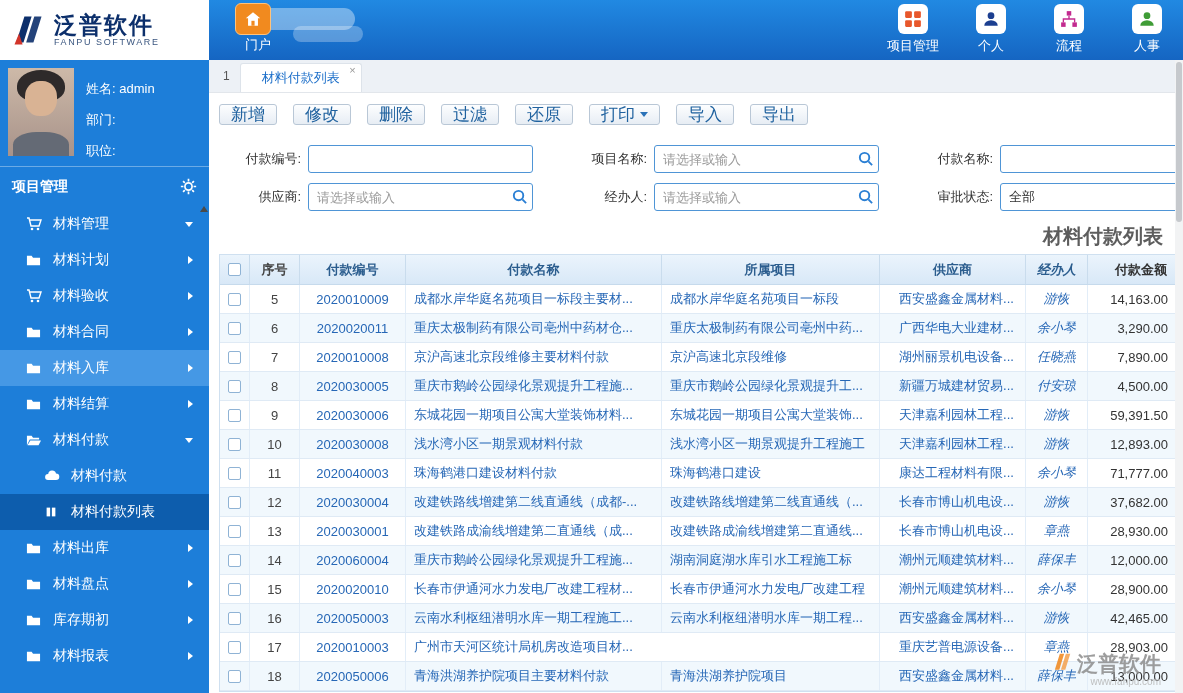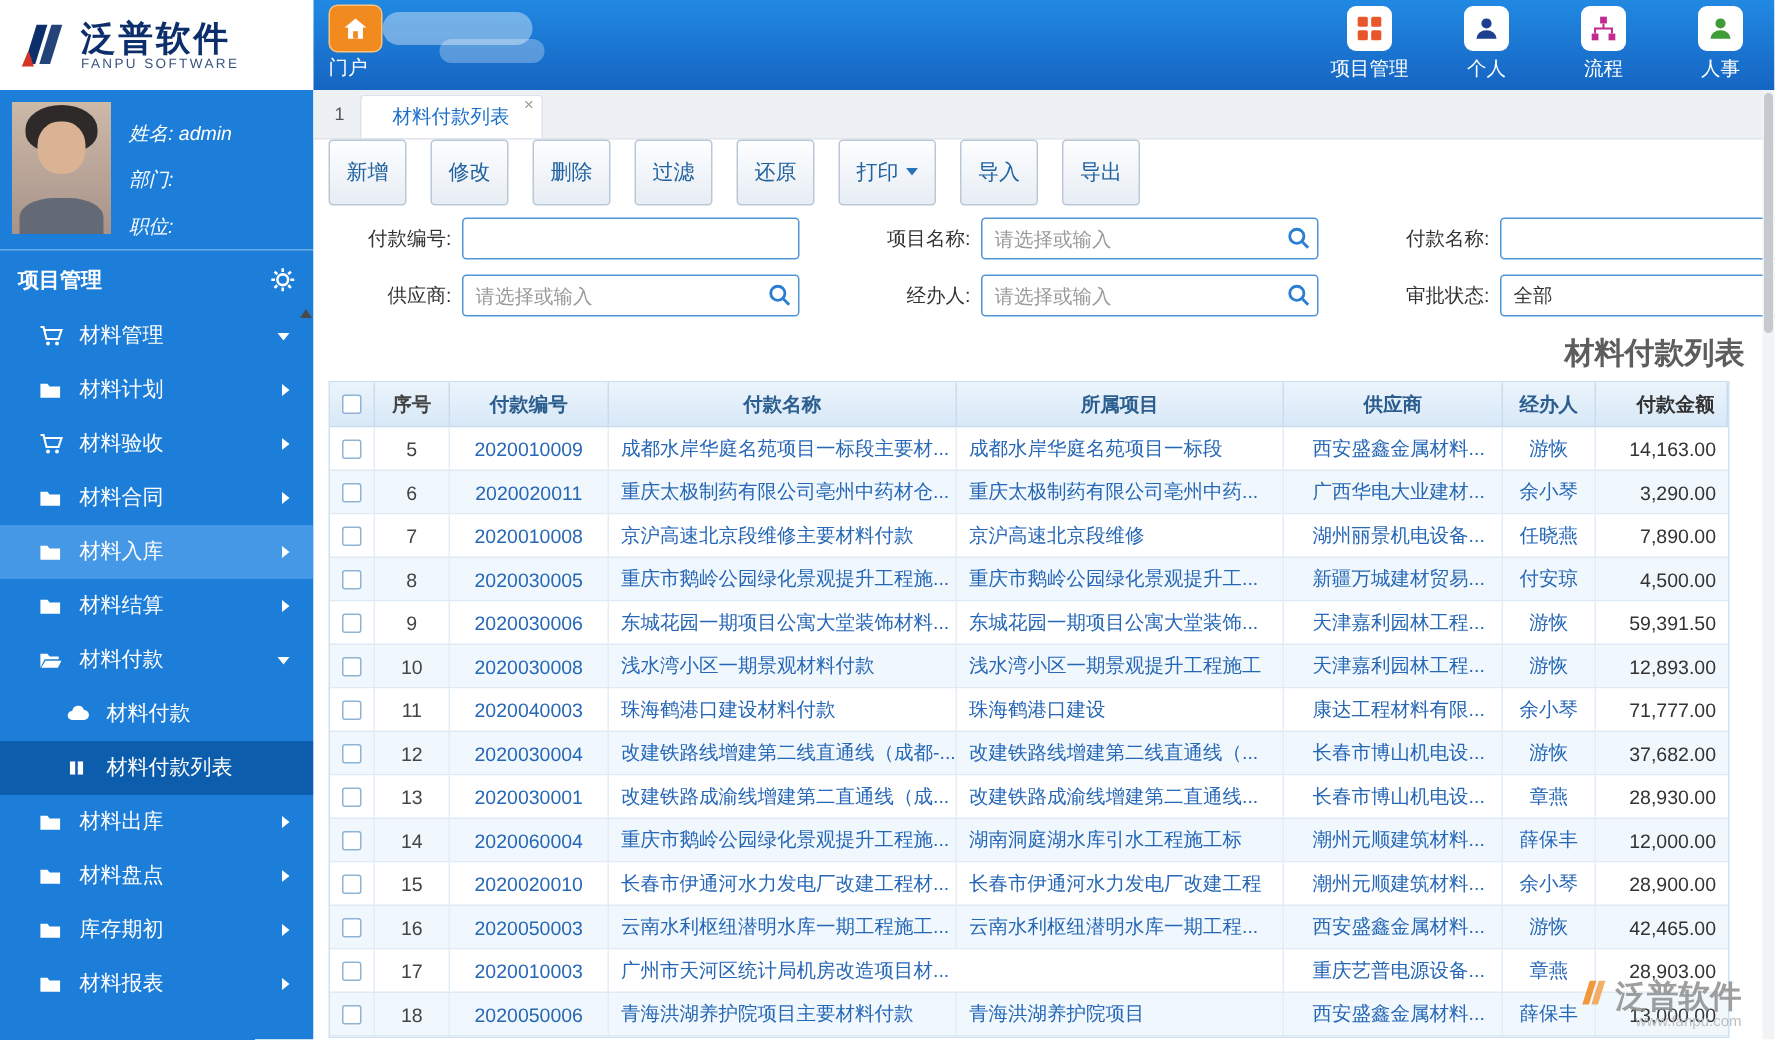--- a/index.html
+++ b/index.html
@@ -10,38 +10,38 @@
   
   .header { position:absolute; top:0; left:0; width:1183px; height:60px; display:flex; z-index:5; }
   .logo-area { width:209px; background:#fff; display:flex; align-items:center; padding-left:10px; gap:8px; }
   .logo-mark svg { display:block; }
   .logo-text .cn { font-size:23px; font-weight:bold; color:#0c2f6b; letter-spacing:2px; line-height:24px; }
   .logo-text .en { font-size:9px; color:#39557f; letter-spacing:1.6px; }
   .header-blue { flex:1; position:relative; background:linear-gradient(180deg,#2189e2 0%,#1565c2 100%); overflow:hidden; }
   .cloud { position:absolute; background:rgba(255,255,255,.38); border-radius:40px; }
   .cloud.c1 { left:46px; top:8px; width:100px; height:22px; }
   .cloud.c2 { left:84px; top:26px; width:70px; height:16px; background:rgba(255,255,255,.28); }
-  .portal { position:absolute; left:10px; top:3px; width:52px; text-align:left; cursor:pointer; }
+  .portal { position:absolute; left:10px; top:3px; width:52px; text-align:right; cursor:pointer; }
   .portal-icon { display:inline-flex; width:36px; height:32px; background:#f18a1f; border:1px solid #ffc27a;
     border-radius:6px; align-items:center; justify-content:center; }
   .portal-label { color:#fff; font-size:13px; margin-top:1px; }
   .hnav { position:absolute; right:8px; top:4px; display:flex; gap:22px; }
   .hnav-item { min-width:56px; text-align:center; cursor:pointer; }
   .hnav-icon { width:30px; height:30px; margin:0 auto; background:#fff; border-radius:6px;
     display:flex; align-items:center; justify-content:center; }
   .hnav-label { color:#fff; font-size:13px; margin-top:3px; }
 
   
   .sidebar { position:absolute; top:60px; left:0; width:209px; height:633px; background:#1d7ed9; color:#fff; overflow:hidden; }
   .user-card { display:flex; height:102px; padding:8px 8px 0 8px; gap:12px; }
   .user-photo { width:66px; height:88px; background:linear-gradient(180deg,#cdb9a8,#a8938a); position:relative; overflow:hidden; flex:none; }
   .user-photo .hair { position:absolute; top:2px; left:9px; width:48px; height:32px; background:#2e2a2a; border-radius:50% 50% 42% 42%; }
   .user-photo .face { position:absolute; top:13px; left:17px; width:32px; height:35px; background:#d9b394; border-radius:45%; }
   .user-photo .torso { position:absolute; bottom:-6px; left:5px; width:56px; height:30px; background:#646a75; border-radius:42% 42% 0 0; }
-  .user-lines { display:flex; flex-direction:column; gap:13px; padding-top:12px; font-size:13px;font-style:italic; }
+  .user-lines { display:flex; flex-direction:column; gap:13px; padding-top:12px; font-size:13px; }
   .module-bar { height:40px; margin-top:4px; border-top:1px solid rgba(255,255,255,.35);
     display:flex; align-items:center; padding:0 12px; font-weight:bold; font-size:14px; }
   .module-bar .gear { margin-left:auto; display:flex; cursor:pointer; }
   .menu { }
   .mi { height:36px; display:flex; align-items:center; padding:0 16px 0 26px; font-size:14px; cursor:pointer; }
   .mi .micon { width:18px; display:flex; margin-right:9px; flex:none; }
   .mi .caret-r { margin-left:auto; width:0; height:0; border-top:4px solid transparent;
     border-bottom:4px solid transparent; border-left:5px solid #fff; }
   .mi .caret-d { margin-left:auto; width:0; height:0; border-left:4px solid transparent;
     border-right:4px solid transparent; border-top:5px solid #fff; }
@@ -51,53 +51,53 @@
 
   
   .content { position:absolute; top:60px; left:209px; width:974px; height:633px; background:#fff; overflow:hidden; }
   .tabbar { height:33px; background:#edf1f6; border-bottom:1px solid #e2e6eb; display:flex; align-items:flex-end; padding-left:12px; }
   .tab-index { font-size:12px; color:#555; margin:0 10px 9px 2px; }
   .tab { position:relative; width:122px; height:29px; background:#fff; border:1px solid #dde3ea; border-bottom:none;
     border-radius:3px 3px 0 0; color:#1b6ec9; font-size:13px; display:flex; align-items:center; justify-content:center; cursor:pointer; }
   .tab-close { position:absolute; top:0px; right:5px; font-size:11px; color:#999; cursor:pointer; }
 
   .toolbar { display:flex; gap:16px; padding:8px 0 8px 10px; align-items:center; height:43px; }
-  .tbtn { min-width:44px; height:44px; padding:0 11px; background:linear-gradient(180deg,#fdfeff,#e7edf4);
-    border:1px solid #b9c7d6; border-radius:3px; color:#20629f; font-size:14px;
+  .tbtn { min-width:44px; height:21px; padding:0 11px; background:linear-gradient(180deg,#fdfeff,#e7edf4);
+    border:1px solid #b9c7d6; border-radius:3px; color:#20629f; font-size:17px;
     display:flex; align-items:center; justify-content:center; gap:5px; cursor:pointer;font-family:Liberation Mono, monospace; }
   .tbtn .bcaret { width:0; height:0; border-left:4px solid transparent; border-right:4px solid transparent; border-top:5px solid #2a72b8; }
 
   .filters { padding:4px 0 6px 10px; height:86px; }
   .frow { display:flex; height:38px; align-items:center; }
   .fgroup { display:flex; align-items:center; margin-right:32px; }
   .flabel { width:82px; text-align:right; font-size:13px; color:#333; margin-right:7px; white-space:nowrap; }
   .finput { position:relative; width:225px; height:28px; }
   .finput input { width:100%; height:100%; border:1px solid #4f95d6; border-radius:3px; font-size:13px;
     padding:0 26px 0 8px; color:#333; outline:none; font-family:inherit; background:#fff; }
   .finput.plain input { padding-right:8px; }
   .finput input::placeholder { color:#9a9a9a; }
   .finput .mag { position:absolute; right:5px; top:5px; cursor:pointer; display:flex; }
   .fselect { position:relative; width:225px; height:28px; border:1px solid #4f95d6; border-radius:3px;
     display:flex; align-items:center; padding:0 8px; font-size:13px; color:#333; cursor:pointer; background:#fff; }
 
   .grid-title { text-align:right; font-size:20px; font-weight:bold; color:#5d5d5d; padding-right:20px; height:30px; line-height:28px; }
 
-  .tbl { margin:2px 30px 0 10px; border:1px solid #cfe0f0; font-size:13px; }
+  .tbl { margin:2px 6px 0 10px; border:1px solid #cfe0f0; font-size:13px; }
   .trow { display:flex; height:29px; align-items:center; border-bottom:1px solid #dfeaf5; background:#fff; }
   .thead { height:30px; background:linear-gradient(180deg,#ebf4fc,#d8e8f7); color:#2b5d8e; font-weight:bold; border-bottom:1px solid #c6daec; }
   .cell { height:100%; display:flex; align-items:center; justify-content:center;
     border-right:1px solid #e2edf8; overflow:hidden; white-space:nowrap; }
   .thead .cell { border-right:1px solid #c9dced; }
   .c-cb   { width:30px; flex:none; }
   .c-seq  { width:50px; flex:none; color:#444; }
   .c-no   { width:106px; flex:none; }
   .c-name { flex:1; justify-content:flex-start; padding-left:8px; }
   .c-proj { width:218px; flex:none; justify-content:flex-start; padding-left:8px; }
   .c-sup  { width:146px; flex:none; justify-content:center; padding-left:8px; }
-  .c-hand { width:62px; flex:none; }
+  .c-hand { width:62px; flex:none;font-style:italic; }
   .c-amt  { width:88px; flex:none; justify-content:flex-end; padding-right:8px; border-right:none; color:#333; }
   .thead .c-name, .thead .c-proj, .thead .c-sup { justify-content:center; padding-left:0; }
   .tbl-body .trow:nth-child(even) { background:#f1f8fd; }
   a.lnk { color:#2667b6; text-decoration:none; cursor:pointer; overflow:hidden; text-overflow:clip; white-space:nowrap; }
   .checkbox { width:13px; height:13px; border:1px solid #8fb3d5; background:#fff; border-radius:2px; cursor:pointer; }
 
   
   .vscroll { position:absolute; top:60px; right:0; width:8px; height:633px; background:#f2f3f4; z-index:6; }
   .vscroll .thumb { position:absolute; top:2px; left:1px; width:6px; height:160px; background:#c6c9cd; border-radius:3px; cursor:pointer; }
   .side-arrow { position:absolute; left:200px; top:206px; width:0; height:0;

